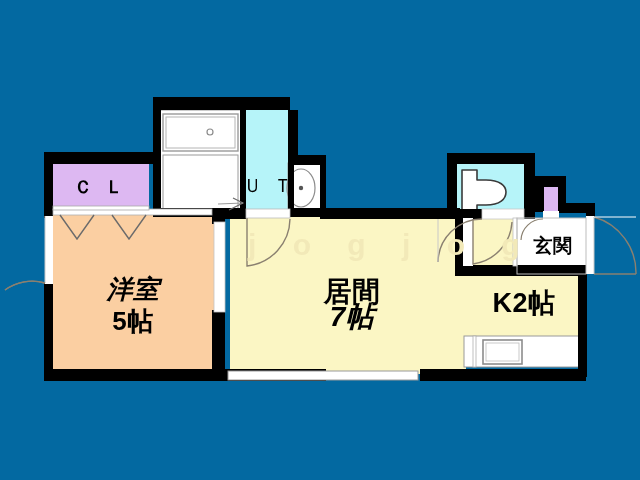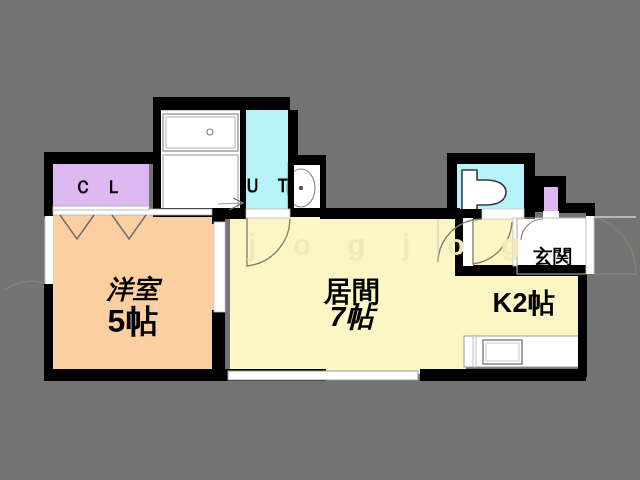--- a/index.html
+++ b/index.html
@@ -10,44 +10,44 @@
   body {
     width: 640px;
     height: 480px;
     font-family: "Liberation Sans", sans-serif;
     overflow: hidden;
   }
   #floorplan-root {
     position: relative;
     width: 640px;
     height: 480px;
-    background: #737373;
+    background: #0369a1;
   }
   #fp-svg {
     position: absolute;
     left: 0;
     top: 0;
   }
   .rm-label {
     position: absolute;
     text-align: center;
     color: #000000;
     font-weight: 700;
     letter-spacing: 0.02em;
     white-space: nowrap;
     pointer-events: none;
   }
   .lbl-yoshitsu-name { font-size: 26px; line-height: 30px; font-style: italic; }
-  .lbl-yoshitsu-size { font-size: 32px; line-height: 30px; }
+  .lbl-yoshitsu-size { font-size: 26px; line-height: 30px; }
   .lbl-ima-name { font-size: 28px; line-height: 32px; }
   .lbl-ima-size { font-size: 28px; line-height: 32px; font-style: italic; }
   .lbl-kitchen { font-size: 27px; line-height: 31px; }
   .lbl-genkan { font-size: 19px; line-height: 22px; }
   .lbl-cl { font-size: 18px; line-height: 20px; letter-spacing: 4px; font-weight: 600; }
-  .lbl-ut { font-size: 19px; line-height: 21px; letter-spacing: 3px; font-weight: 700; }
+  .lbl-ut { font-size: 19px; line-height: 21px; letter-spacing: 3px; font-weight: 400; }
   .watermark {
     position: absolute;
     color: #f2e9b8;
     font-size: 30px;
     letter-spacing: 14px;
     font-weight: 700;
     white-space: nowrap;
     pointer-events: none;
   }
 </style>
@@ -221,15 +221,15 @@
   <div class="rm-label lbl-yoshitsu-name" style="left:50px; top:274px; width:166px;">洋室</div>
   <div class="rm-label lbl-yoshitsu-size" style="left:50px; top:306px; width:166px;">5帖</div>
 
   <div class="watermark" style="left:248px; top:228px;">j o g j o g</div>
 
   <div class="rm-label lbl-ima-name" style="left:242px; top:276px; width:220px;">居間</div>
   <div class="rm-label lbl-ima-size" style="left:242px; top:301px; width:220px;">7帖</div>
 
   <div class="rm-label lbl-kitchen" style="left:462px; top:288px; width:124px;">K2帖</div>
 
-  <div class="rm-label lbl-genkan" style="left:519px; top:246px; width:68px;">玄関</div>
+  <div class="rm-label lbl-genkan" style="left:519px; top:235px; width:68px;">玄関</div>
 
 </div>
 
 </body></html>

